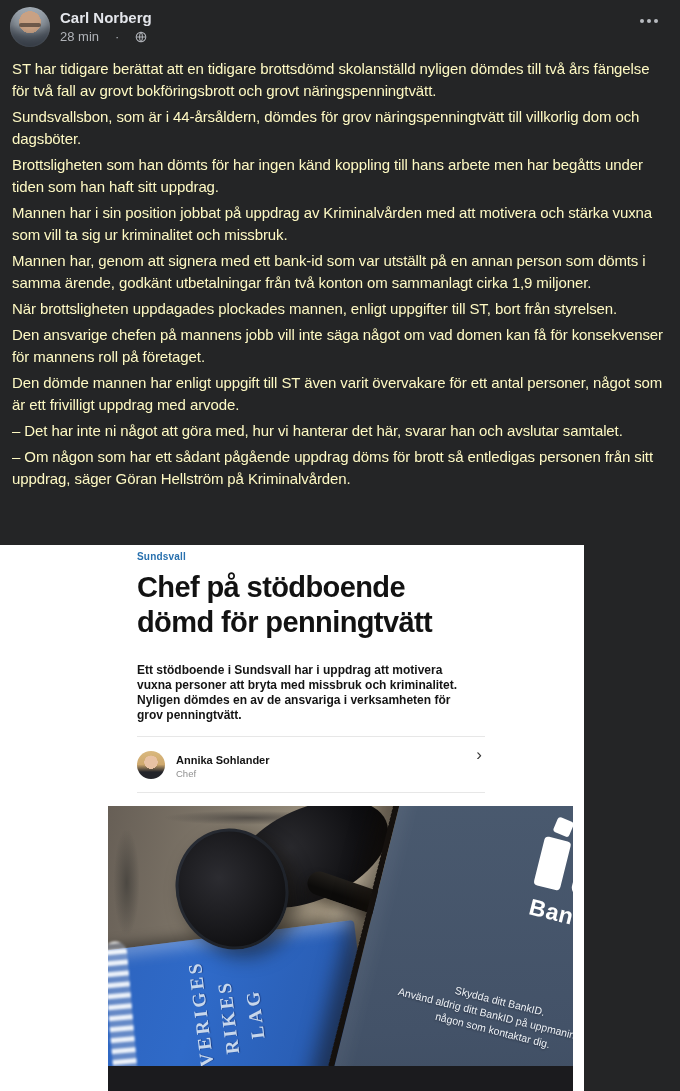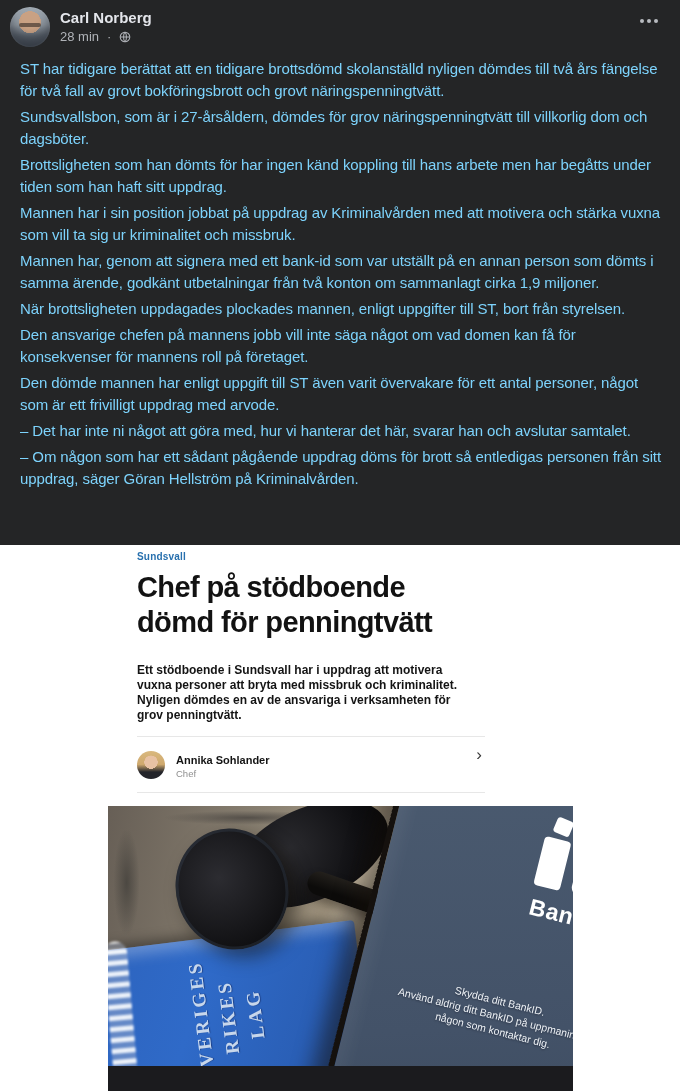--- a/index.html
+++ b/index.html
@@ -8,31 +8,31 @@
   
   .post-header{display:flex;align-items:flex-start;padding:7px 16px 2px 10px;position:relative;height:46px;}
   .avatar-carl{width:40px;height:40px;border-radius:50%;flex:0 0 40px;overflow:hidden;
     background:
       radial-gradient(circle at 50% 38%, #c9a183 0 34%, rgba(201,161,131,0) 35%),
       linear-gradient(180deg,#9fa9b2 0%,#8c949c 45%,#5f6770 72%,#454c55 100%);
     box-shadow:inset 0 -10px 10px rgba(40,45,55,.55), inset 0 0 0 1px rgba(255,255,255,.08);}
   .avatar-carl::after{content:'';display:block;width:22px;height:4px;margin:16px auto 0;border-radius:2px;background:rgba(35,30,28,.55);}
   .header-text{margin-left:10px;padding-top:1px;}
   .author-name{font-size:15px;font-weight:700;color:#e4e6eb;line-height:19px;}
-  .post-meta{font-size:13px;color:#b0b3b8;display:flex;align-items:center;gap:8px;margin-top:2px;}
+  .post-meta{font-size:13px;color:#b0b3b8;display:flex;align-items:center;gap:16px;margin-top:2px;}
   .globe{display:inline-flex;}
   .menu-btn{position:absolute;right:18px;top:15px;display:flex;gap:3px;padding:4px;cursor:pointer;}
   .menu-btn i{width:4px;height:4px;border-radius:50%;background:#b8bbc0;display:block;}
 
   
   .post-text{padding:3px 0 0 0;}
-  .post-text p{margin:0 0 4px 8px;padding:0 12px;font-size:15px;line-height:22px;color:#7dd3fc;letter-spacing:-0.1px;}
-
-  
-  .attachment{position:absolute;left:0;top:545px;width:680px;height:546px;background:#ffffff;cursor:pointer;}
+  .post-text p{margin:0 0 4px 0;padding:0 12px;font-size:15px;line-height:22px;color:#fef9c3;letter-spacing:-0.1px;}
+
+  
+  .attachment{position:absolute;left:0;top:545px;width:584px;height:546px;background:#ffffff;cursor:pointer;}
   .article-card{padding:6px 0 0 137px;width:360px;}
   .kicker{font-size:10px;font-weight:700;color:#2870ae;letter-spacing:.2px;}
   .headline{margin-top:8px;width:345px;font-size:29px;line-height:35px;font-weight:800;color:#121212;letter-spacing:-0.6px;}
   .art-date{margin-top:12px;font-size:9.5px;color:#6f6f6f;}
   .lead{margin-top:23px;width:325px;font-size:12px;font-weight:700;line-height:15px;color:#141414;}
   .divider{width:348px;border-top:1px solid #e7e7e7;margin-top:13px;}
   .byline{width:348px;height:42px;display:flex;align-items:flex-end;position:relative;}
   .avatar-annika{width:28px;height:28px;border-radius:50%;flex:0 0 28px;overflow:hidden;
     background:
       radial-gradient(circle at 50% 40%, #e8c2a4 0 30%, rgba(232,194,164,0) 31%),
@@ -109,21 +109,21 @@
   </div>
   <div class="menu-btn">
       <i></i>
       <i></i>
       <i></i>
     </div>
 </div>
 
 <div class="post-text">
   <p>ST har tidigare berättat att en tidigare brottsdömd skolanställd nyligen dömdes till två års fängelse för två fall av grovt bokföringsbrott och grovt näringspenningtvätt.</p>
-  <p>Sundsvallsbon, som är i 27-årsåldern, dömdes för grov näringspenningtvätt till villkorlig dom och dagsböter.</p>
+  <p>Sundsvallsbon, som är i 44-årsåldern, dömdes för grov näringspenningtvätt till villkorlig dom och dagsböter.</p>
   <p>Brottsligheten som han dömts för har ingen känd koppling till hans arbete men har begåtts under tiden som han haft sitt uppdrag.</p>
   <p>Mannen har i sin position jobbat på uppdrag av Kriminalvården med att motivera och stärka vuxna som vill ta sig ur kriminalitet och missbruk.</p>
   <p>Mannen har, genom att signera med ett bank-id som var utställt på en annan person som dömts i samma ärende, godkänt utbetalningar från två konton om sammanlagt cirka 1,9 miljoner.</p>
   <p>När brottsligheten uppdagades plockades mannen, enligt uppgifter till ST, bort från styrelsen.</p>
   <p>Den ansvarige chefen på mannens jobb vill inte säga något om vad domen kan få för konsekvenser för mannens roll på företaget.</p>
   <p>Den dömde mannen har enligt uppgift till ST även varit övervakare för ett antal personer, något som är ett frivilligt uppdrag med arvode.</p>
   <p>– Det har inte ni något att göra med, hur vi hanterar det här, svarar han och avslutar samtalet.</p>
   <p>– Om någon som har ett sådant pågående uppdrag döms för brott så entledigas personen från sitt uppdrag, säger Göran Hellström på Kriminalvården.</p>
 </div>
 

